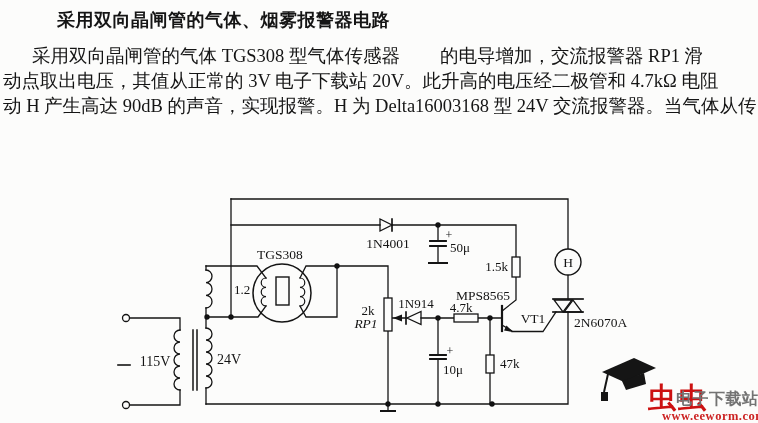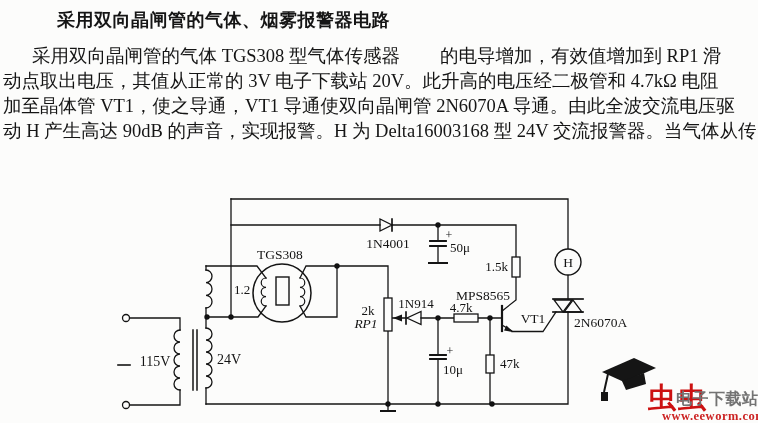--- a/index.html
+++ b/index.html
@@ -46,23 +46,22 @@
   }
 </style>
 </head>
 <body>
 
 <div class="page">
 
   <div class="title">采用双向晶闸管的气体、烟雾报警器电路</div>
 
   <div class="para">
-    <div class="line indent"><span>采用双向晶闸管的气体 TGS308 型气体传感器</span><span class="gap-spacer"></span><span>的电导增加，有效值增加到 RP1 滑</span></div>
+    <div class="line indent"><span>采用双向晶闸管的气体 TGS308 型气体传感器</span><span class="gap-spacer"></span><span>的电导增加，交流报警器 RP1 滑</span></div>
     <div class="line">动点取出电压，其值从正常的 3V 电子下载站 20V。此升高的电压经二极管和 4.7kΩ 电阻</div>
-    <div class="line">加至晶体管 VT1，使之导通，VT1 导通使双向晶闸管 2N6070A 导通。由此全波交流电压驱</div>
     <div class="line">动 H 产生高达 90dB 的声音，实现报警。H 为 Delta16003168 型 24V 交流报警器。当气体从传</div>
   </div>
 
   <svg width="758" height="423" viewBox="0 0 758 423" style="position:absolute;left:0;top:0;" stroke-linecap="square" stroke-linejoin="miter">
 
     <g stroke="#141414" stroke-width="1.3" fill="none">
 
       <path d="M231,199 H568 V249"></path>
 
       <path d="M231,199 V317"></path>

